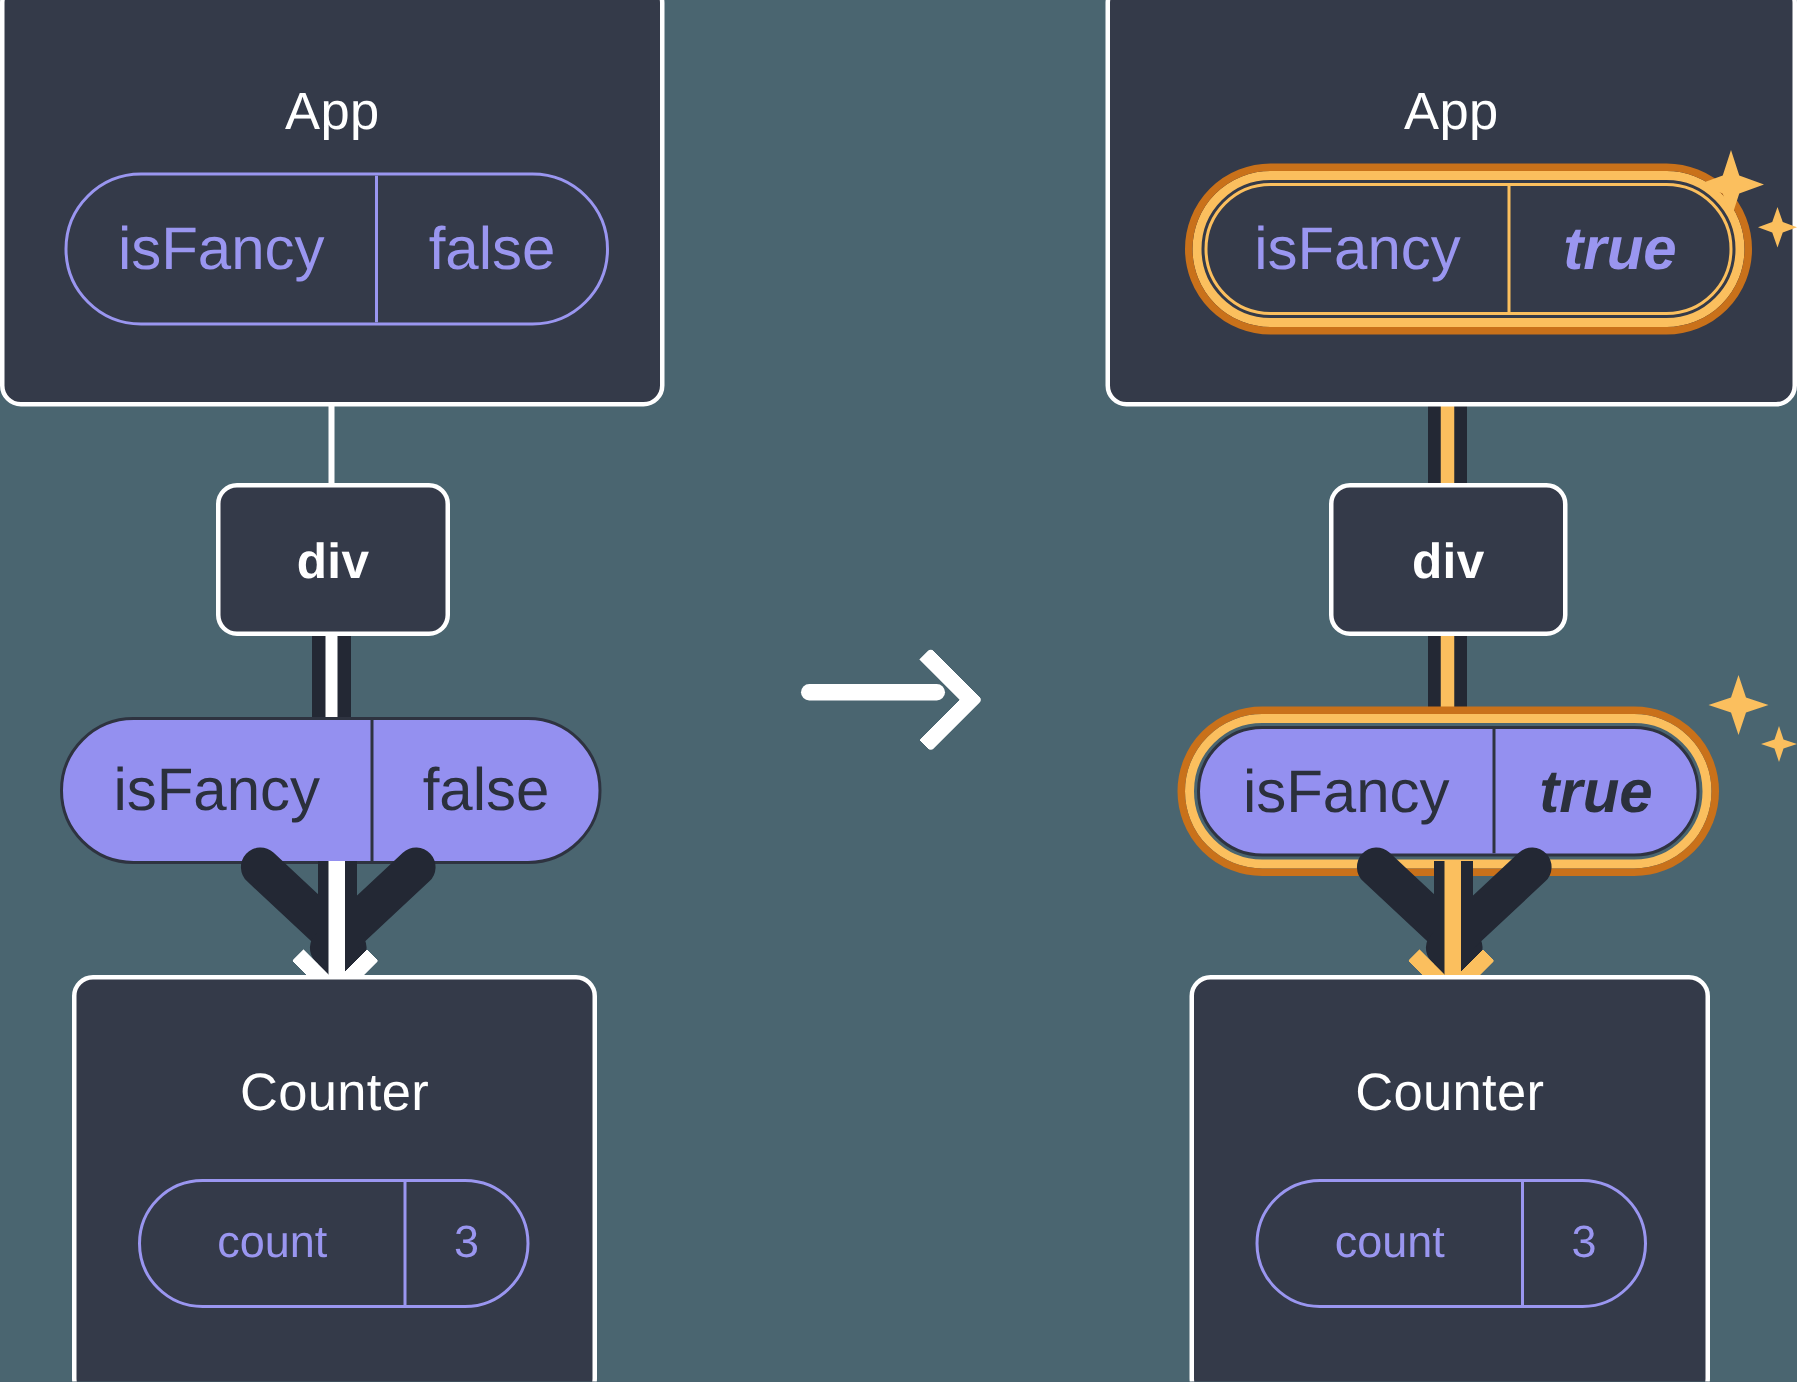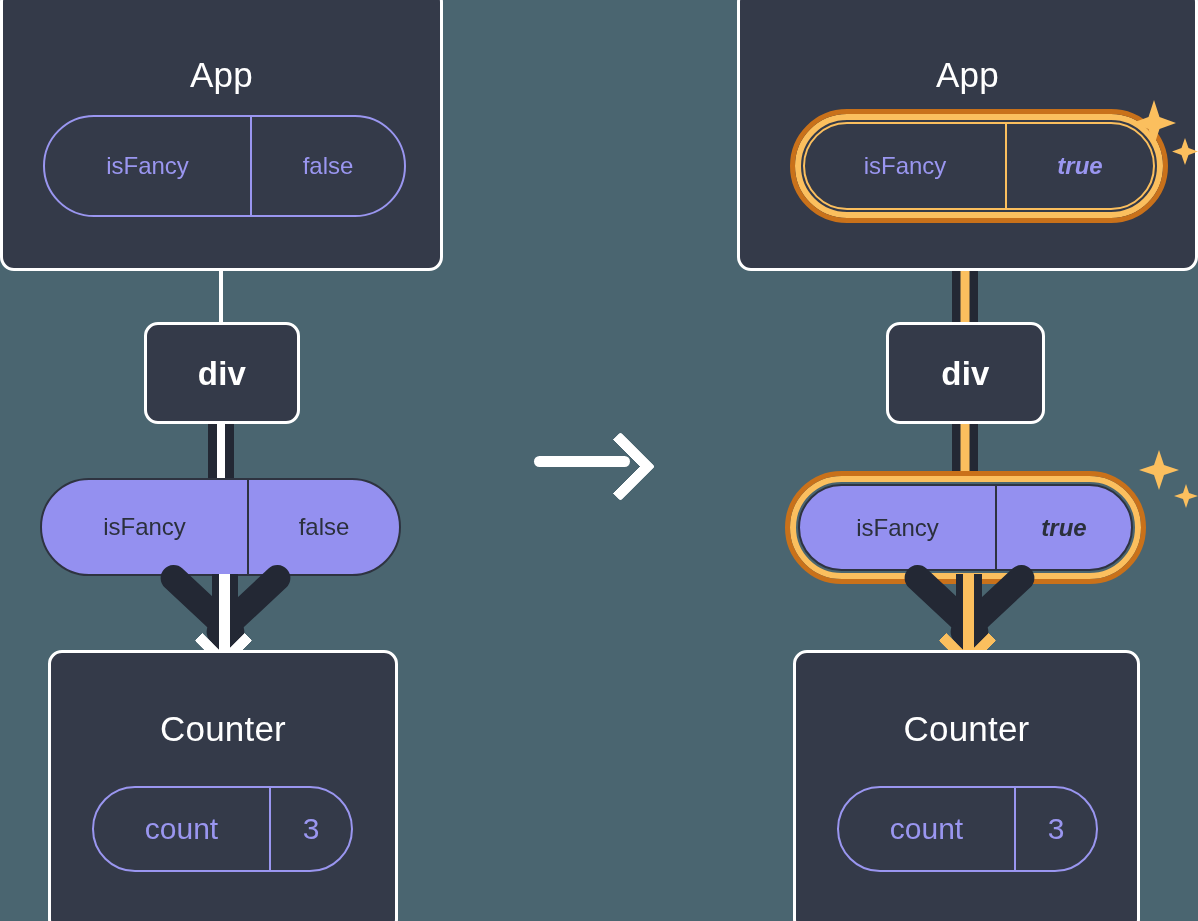--- a/index.html
+++ b/index.html
@@ -49,21 +49,21 @@
   .pill.filled{
     background:#9490f0;
     border:2px solid #2e3340;
   }
   .pill.filled .pill-k,
   .pill.filled .pill-v{ color:#2b303c; }
   .pill.filled .pill-v{ border-left:2px solid #2e3340; }
 
   .pill-k,.pill-v{
     display:flex;align-items:center;justify-content:center;
-    font-size:24px;
+    font-size:40px;
     line-height:1;
     box-sizing:border-box;
     white-space:nowrap;
   }
   .pill-k{flex:0 0 auto;}
   .pill-v{flex:1 1 auto;}
   .bold{font-weight:700;font-style:italic;}
 
   
   .ring{

